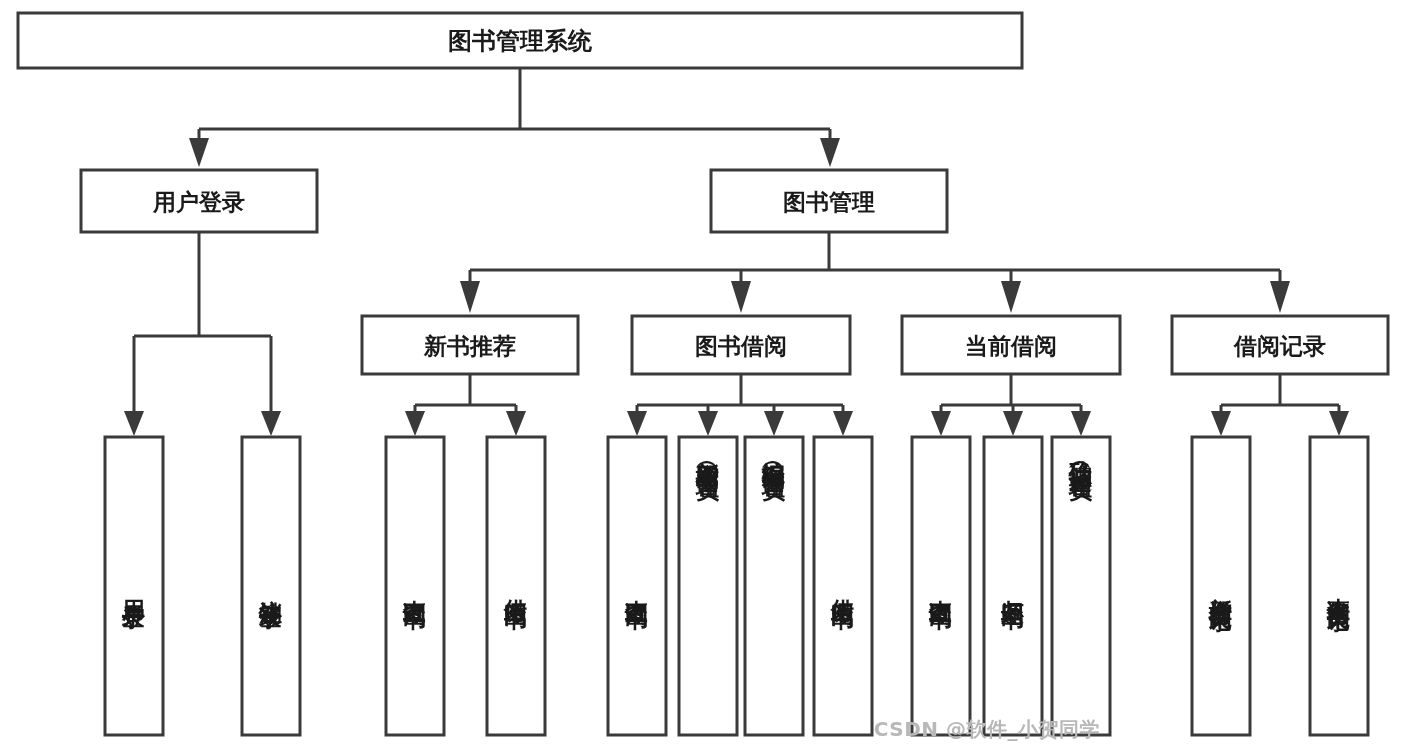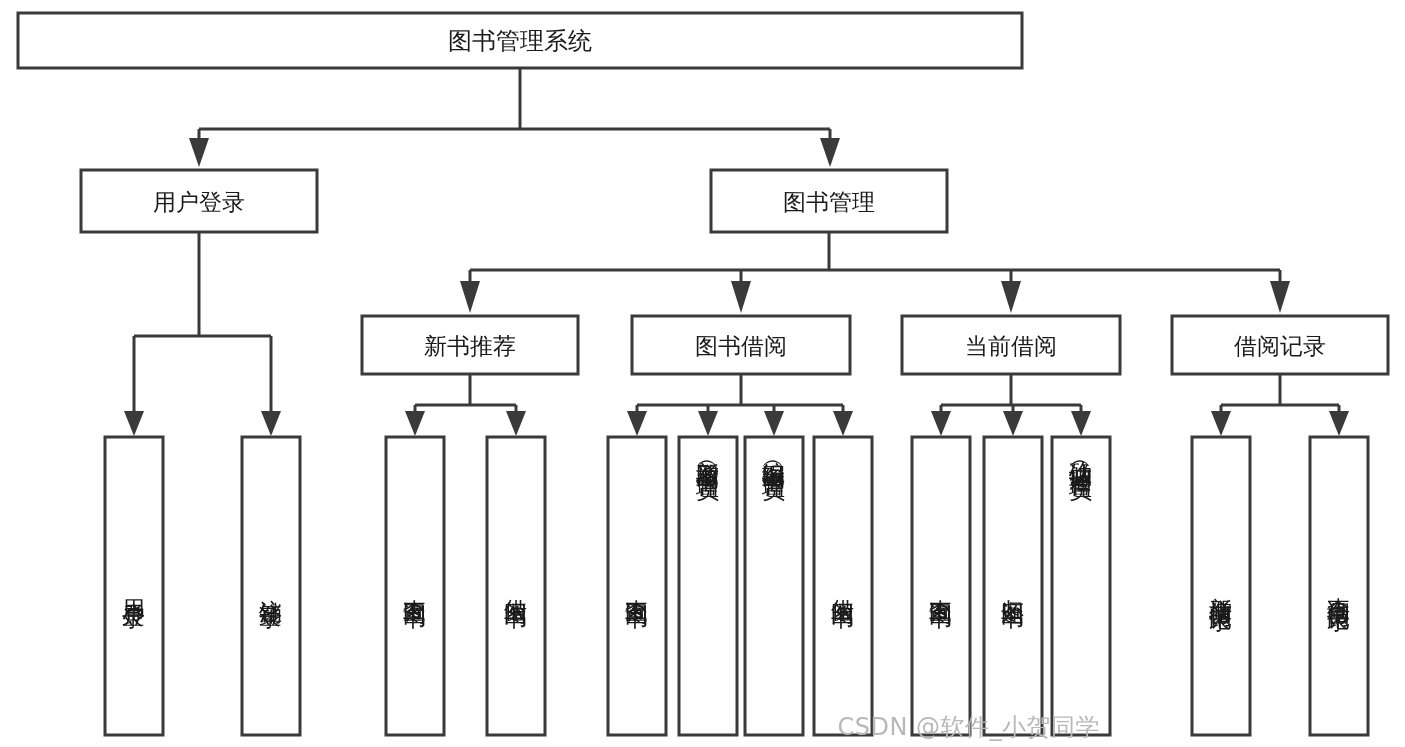--- a/index.html
+++ b/index.html
@@ -13,20 +13,21 @@
     font-family: "DejaVu Sans", "Liberation Sans", sans-serif;
     overflow: hidden;
     position: relative;
   }
   #diagram-root {
     position: absolute;
     left: 0;
     top: 0;
     width: 1112px;
     height: 747px;
+    font-weight: bold;
   }
   svg.tree {
     display: block;
     width: 1405px;
     height: 747px;
   }
   .node-rect {
     fill: #ffffff;
     stroke: #3a3a3a;
     stroke-width: 3;
@@ -66,21 +67,21 @@
     line-height: 1.14;
     letter-spacing: 2.5px;
     color: #1a1a1a;
     font-family: "DejaVu Sans", "Liberation Sans", sans-serif;
     white-space: nowrap;
   }
   .watermark {
     position: absolute;
     right: 12px;
     bottom: 4px;
-    font-size: 24px;
+    font-size: 20px;
     color: #b8b8b8;
     font-family: "DejaVu Sans", "Liberation Sans", sans-serif;
     white-space: nowrap;
     letter-spacing: 0.5px;
   }
 </style>
 </head>
 <body>
 
 <div id="diagram-root">

